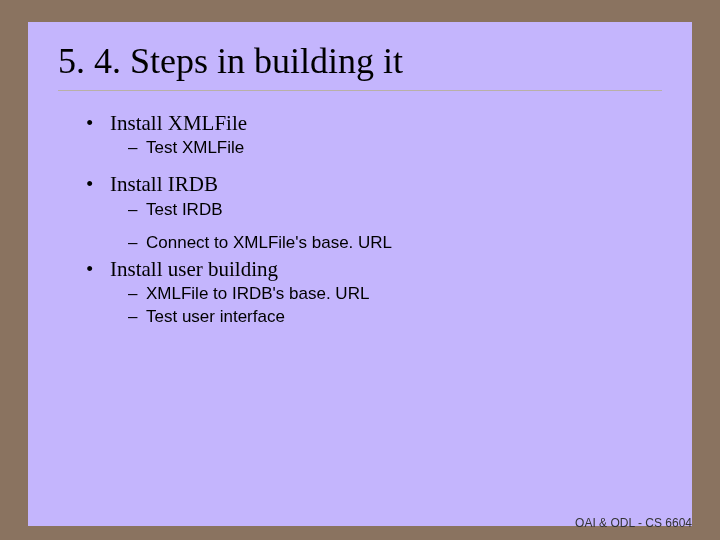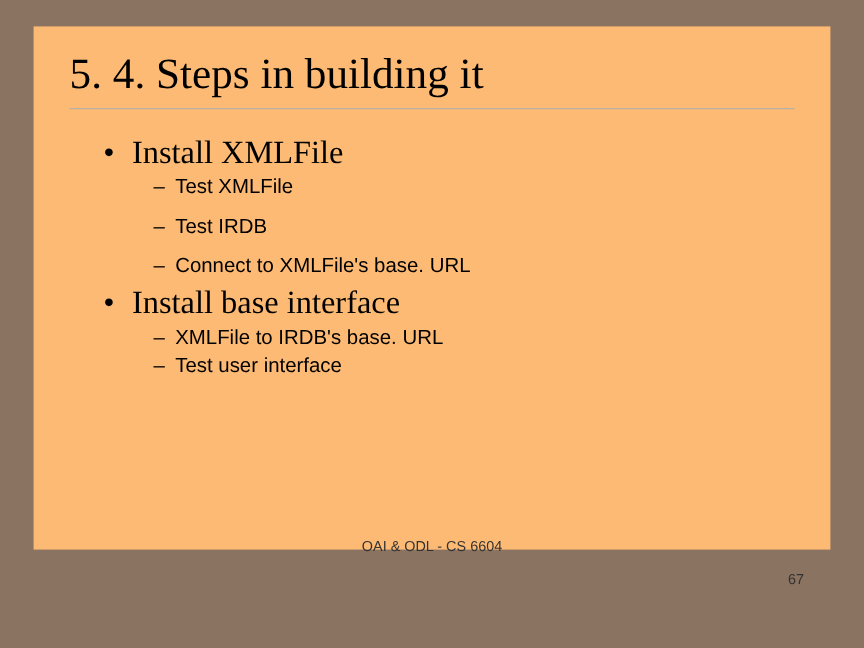--- a/index.html
+++ b/index.html
@@ -7,34 +7,34 @@
   body {
     background: #8a7360;
     font-family: "Times New Roman", Times, serif;
     color: #000;
   }
   .slide {
     position: absolute;
     left: 28px;
     top: 22px;
     width: 664px;
-    height: 436px;
-    background: #fdba74;
+    height: 504px;
+    background: #c4b5fd;
     padding: 18px 30px 0 30px;
   }
   .title {
     font-size: 36px;
     font-weight: normal;
     padding-bottom: 8px;
     border-bottom: 1px solid #b9b0a6;
     margin-bottom: 18px;
   }
   .content { font-size: 0; }
   .lvl1 {
-    font-size: 27px;
+    font-size: 21px;
     margin-left: 28px;
     position: relative;
     padding-left: 24px;
     line-height: 1.35;
   }
   .lvl1::before {
     content: "•";
     position: absolute;
     left: 0;
     top: 0;
@@ -60,44 +60,45 @@
     left: 0;
     width: 100%;
     font-family: Arial, Helvetica, sans-serif;
     font-size: 12px;
     color: #333;
   }
   .footer-center {
     position: absolute;
     left: 0;
     width: 100%;
-    text-align: center;
+    text-align: right;
   }
   .footer-right {
     position: absolute;
     right: 22px;
     margin-top: 28px;
   }
 </style>
 </head>
 <body>
 
 <div class="slide">
 
   <h1 class="title">5. 4. Steps in building it</h1>
 
   <div class="content">
 
     <div class="lvl1">Install XMLFile</div>
     <div class="lvl2 gap-after">Test XMLFile</div>
 
+    <div class="lvl1">Install IRDB</div>
     <div class="lvl2 gap-after">Test IRDB</div>
     <div class="lvl2">Connect to XMLFile's base. URL</div>
 
-    <div class="lvl1">Install base interface</div>
+    <div class="lvl1">Install user building</div>
     <div class="lvl2">XMLFile to IRDB's base. URL</div>
     <div class="lvl2">Test user interface</div>
 
   </div>
 
   <div class="footer">
     <span class="footer-center">OAI &amp; ODL - CS 6604</span>
     <span class="footer-right">67</span>
   </div>
 

